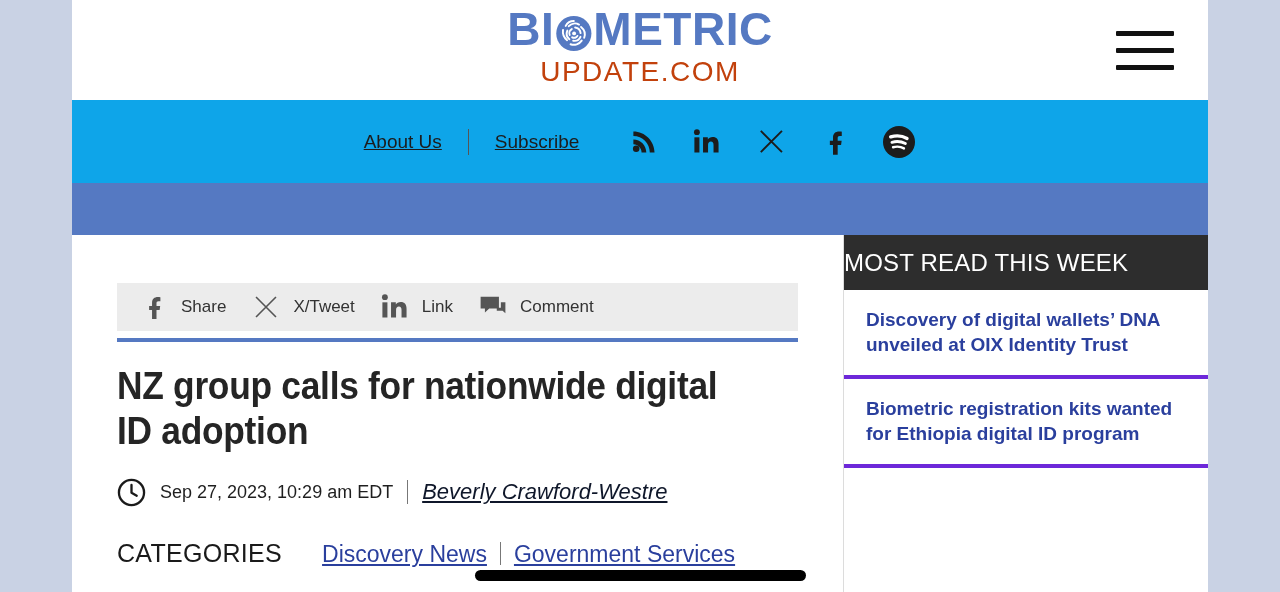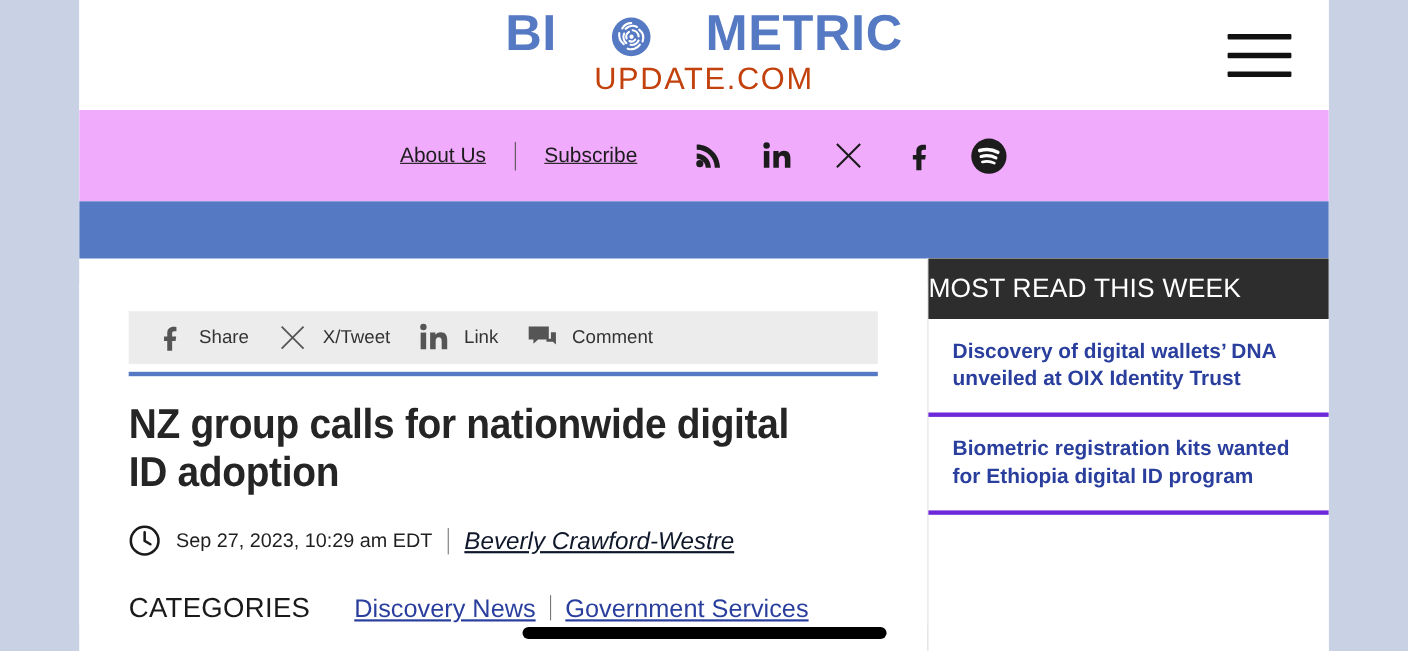--- a/index.html
+++ b/index.html
@@ -36,21 +36,20 @@
   }
   #logo-main {
     font-family: "Liberation Sans", sans-serif;
     font-weight: bold;
     font-size: 46px;
     letter-spacing: 0.5px;
     color: #5579c2;
     display: flex;
     align-items: center;
     justify-content: center;
-    gap: 48px;
   }
   #logo-main .lg-left, #logo-main .lg-right { display: inline-block; }
   #fingerprint-icon {
     display: inline-block;
     width: 37px; height: 37px;
     margin: 0 1px;
     position: relative;
     top: 2px;
   }
   #logo-sub {
@@ -75,21 +74,21 @@
     width: 58px; height: 5px;
     background: #111111;
     border-radius: 1px;
     margin-bottom: 12px;
   }
   #hamburger-button span:last-child { margin-bottom: 0; }
 
   
   #utility-nav {
     height: 83px;
-    background: #f0abfc;
+    background: #0ea5e9;
     display: flex;
     align-items: center;
     justify-content: center;
     gap: 0;
   }
   .util-link {
     font-size: 19px;
     color: #1c1c1c;
     text-decoration: underline;
     white-space: nowrap;

